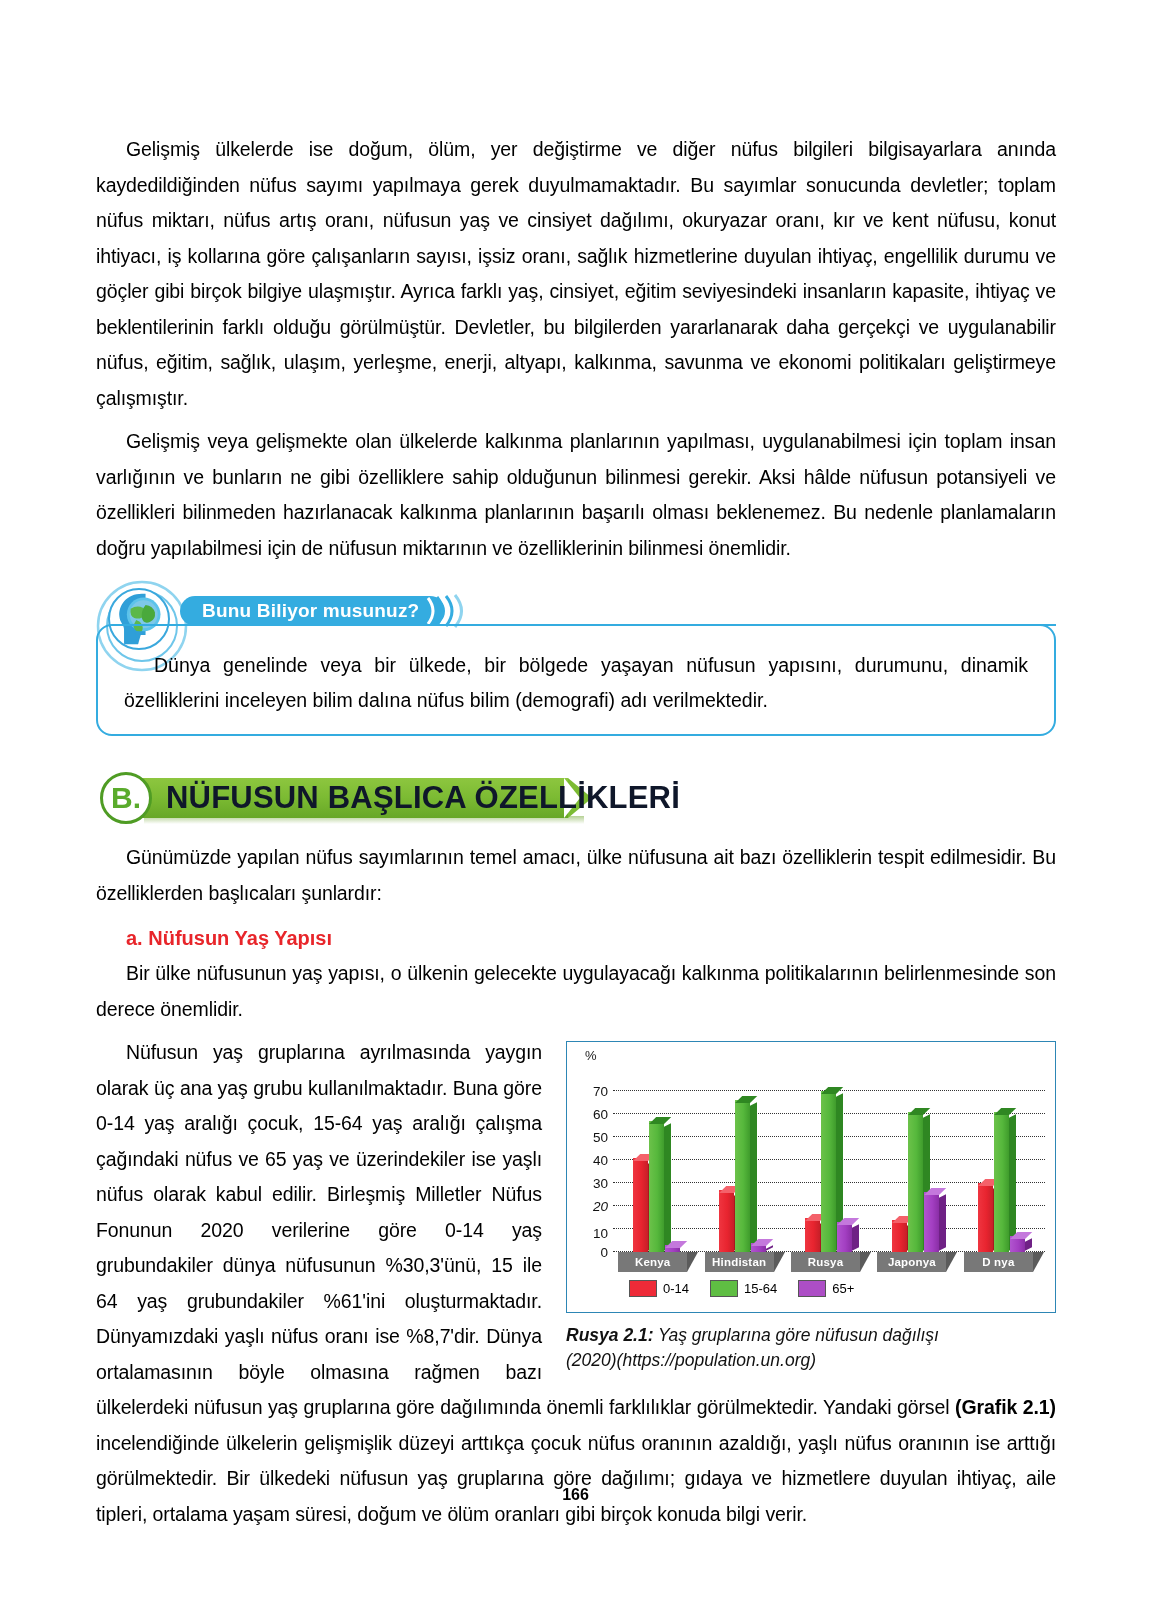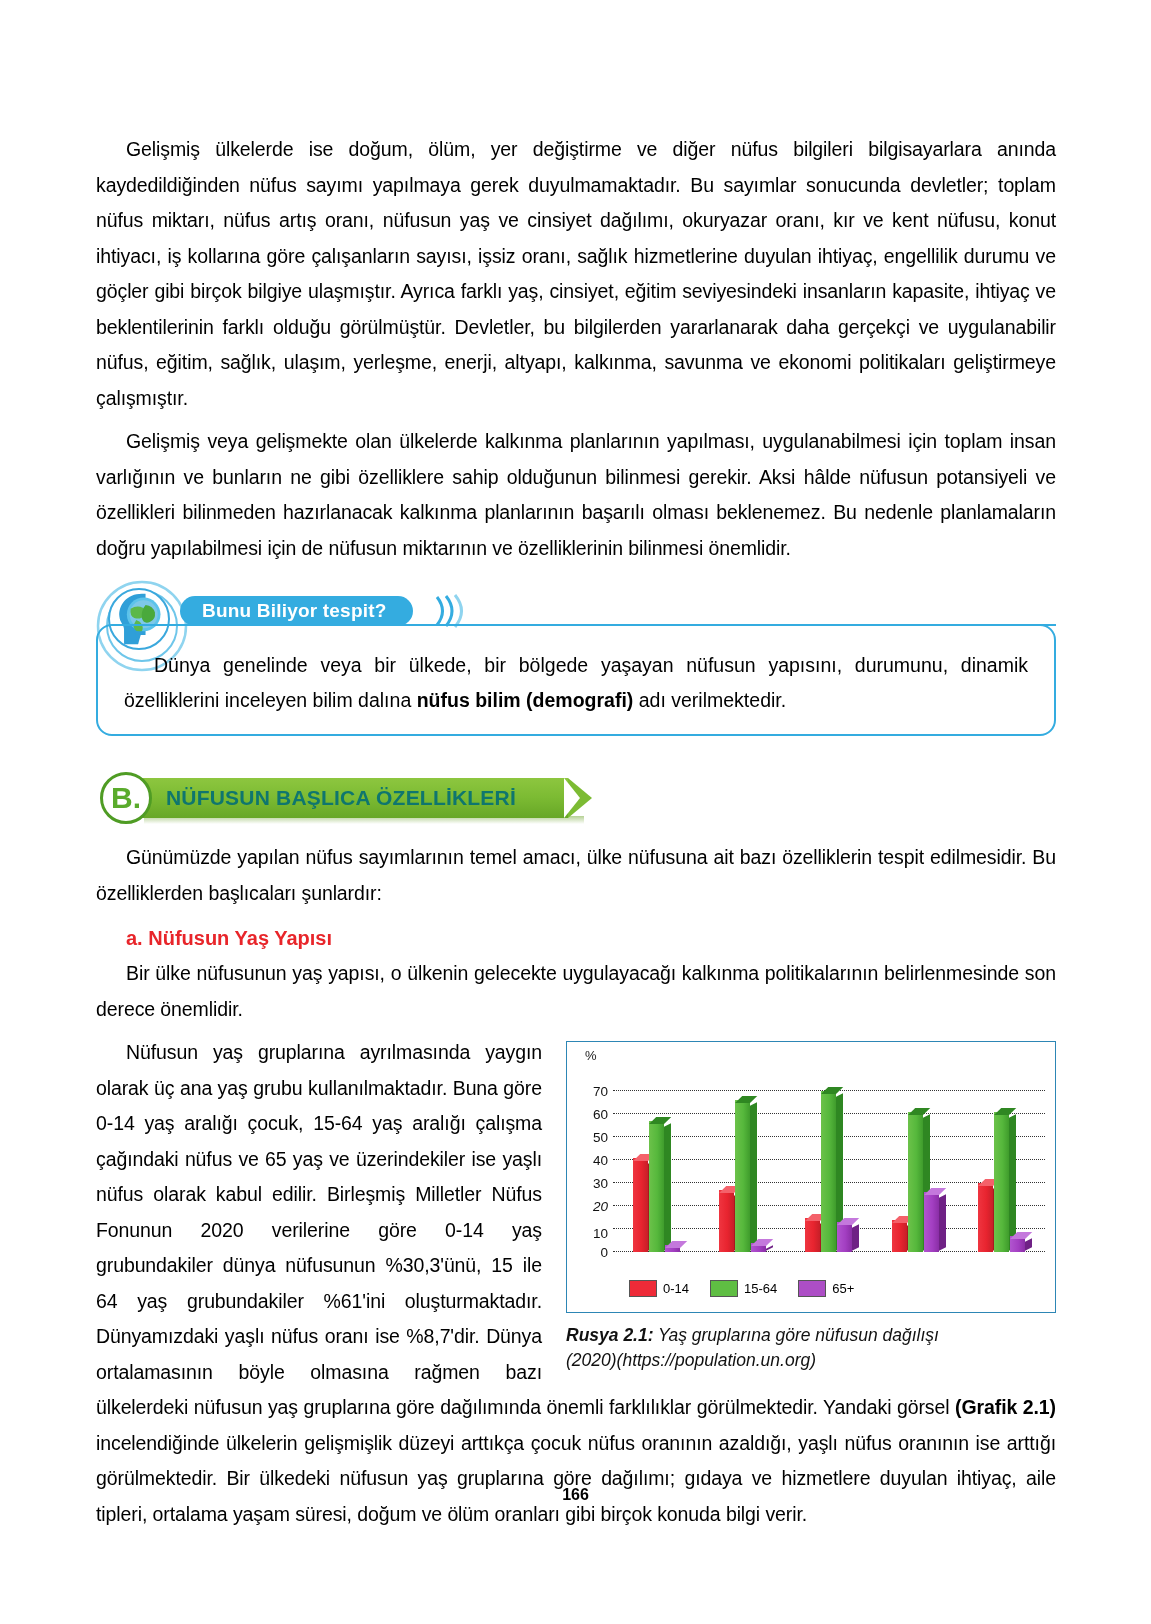--- a/index.html
+++ b/index.html
@@ -104,21 +104,21 @@
     min-height: 82px;
     box-sizing: border-box;
   }
   .dyk-body p {
     margin: 0;
     font-size: 19.5px;
     line-height: 35px;
     text-align: justify;
     text-indent: 30px;
   }
-  .dyk-body b { font-weight: bold; }
+  .dyk-body b { font-weight: normal; }
 
   
   .section-head {
     position: relative;
     height: 56px;
     margin-top: 34px;
     margin-bottom: 14px;
   }
   .sh-circle {
     position: absolute;
@@ -145,22 +145,22 @@
     width: 430px;
     background: linear-gradient(180deg, #8dc63f 0%, #7cbb33 48%, #67a726 100%);
     z-index: 2;
   }
   .sh-banner-text {
     position: absolute;
     left: 70px;
     top: 8px;
     height: 48px;
     line-height: 40px;
-    color: #0f766e;
-    font-size: 21px;
+    color: #0f172a;
+    font-size: 31px;
     font-weight: bold;
     letter-spacing: 0.2px;
     z-index: 4;
     white-space: nowrap;
   }
   .sh-arrow {
     position: absolute;
     left: 472px;
     top: 8px;
     width: 0; height: 0;
@@ -373,21 +373,21 @@
           <svg viewBox="0 0 62 62" width="58" height="58">
             <path d="M34 4 C18 4 9 16 10 28 C10.6 35 15 37 15 42 L15 58 L30 58 L30 48 L38 48 L38 4 Z" fill="#2f9fd8"></path>
             <circle cx="36" cy="26" r="18" fill="#5cc3ea"></circle>
             <circle cx="36" cy="26" r="15" fill="#7ec8e8"></circle>
             <path d="M22 20 q7 -4 13 -1 q5 3 2 8 q-4 5 -11 3 q-5 -2 -4 -10 z" fill="#5cb84a"></path>
             <path d="M38 16 q8 1 10 8 q1 7 -5 10 q-7 3 -9 -4 q-1 -8 4 -14 z" fill="#4aa93c"></path>
             <path d="M28 32 q6 2 7 8 q0 5 -4 5 q-5 -1 -6 -7 z" fill="#5cb84a"></path>
             <path d="M26 44 L34 44 L30 58 Z" fill="#2f9fd8"></path>
           </svg>
         </div>
-        <div class="dyk-pill">Bunu Biliyor tespit?</div>
+        <div class="dyk-pill">Bunu Biliyor musunuz?</div>
         <svg class="dyk-waves" viewBox="0 0 44 34">
           <path d="M6 4 Q16 17 6 30" fill="none" stroke="#ffffff" stroke-width="3"></path>
           <path d="M15 3 Q26 17 15 31" fill="none" stroke="#34ace0" stroke-width="3"></path>
           <path d="M24 2 Q36 17 24 32" fill="none" stroke="#34ace0" stroke-width="3"></path>
           <path d="M33 1 Q46 17 33 33" fill="none" stroke="#8fd4ef" stroke-width="3"></path>
         </svg>
         <div class="dyk-rule"></div>
       </div>
       <div class="dyk-body">
         <p>
@@ -525,20 +525,27 @@
                   </div>
                   <div class="bar purple" style="height: 16.1px;">
                     <span class="face"></span>
                     <span class="side"></span>
                     <span class="top"></span>
                   </div>
                 </div>
               </div>
           </div>
 
+          <div class="axis-base" id="axis-base">
+              <div class="axis-slab" style="left: 1.2%; width: 16%;">Kenya</div>
+              <div class="axis-slab" style="left: 21.2%; width: 16%;">Hindistan</div>
+              <div class="axis-slab" style="left: 41.2%; width: 16%;">Rusya</div>
+              <div class="axis-slab" style="left: 61.2%; width: 16%;">Japonya</div>
+              <div class="axis-slab" style="left: 81.2%; width: 16%;">D nya</div>
+            </div>
 
           <div class="legend" id="legend">
               <div class="legend-item">
                 <span class="swatch sw-red"></span>
                 <span>0-14</span>
               </div>
               <div class="legend-item">
                 <span class="swatch sw-green"></span>
                 <span>15-64</span>
               </div>

